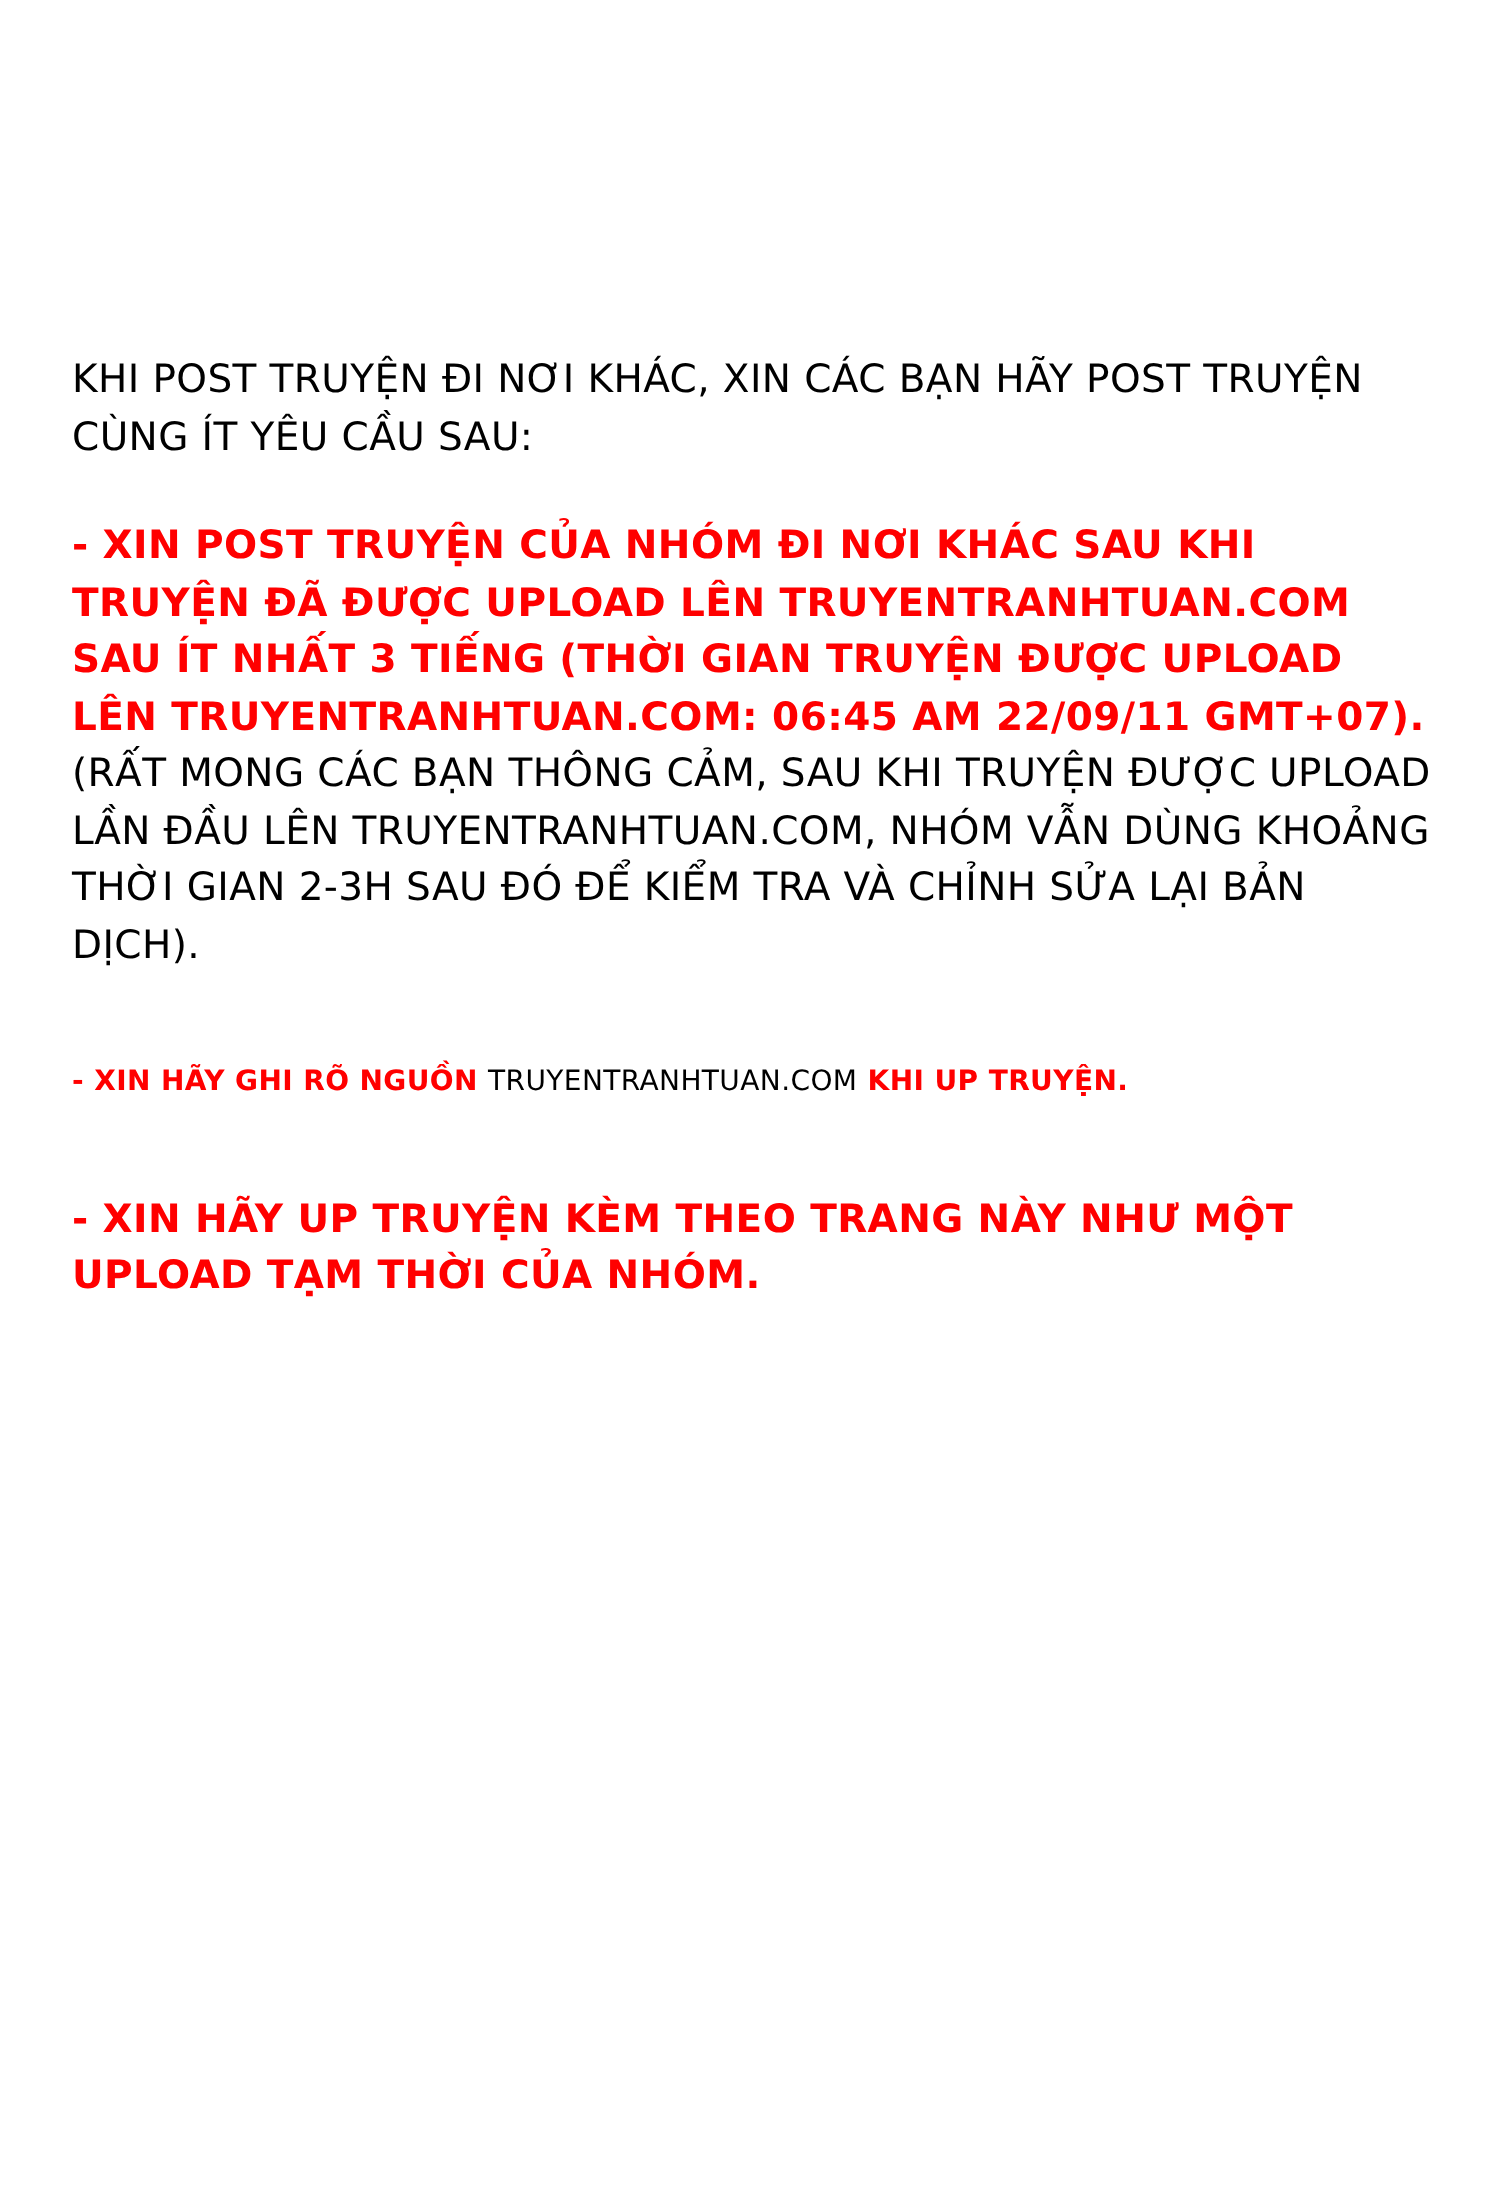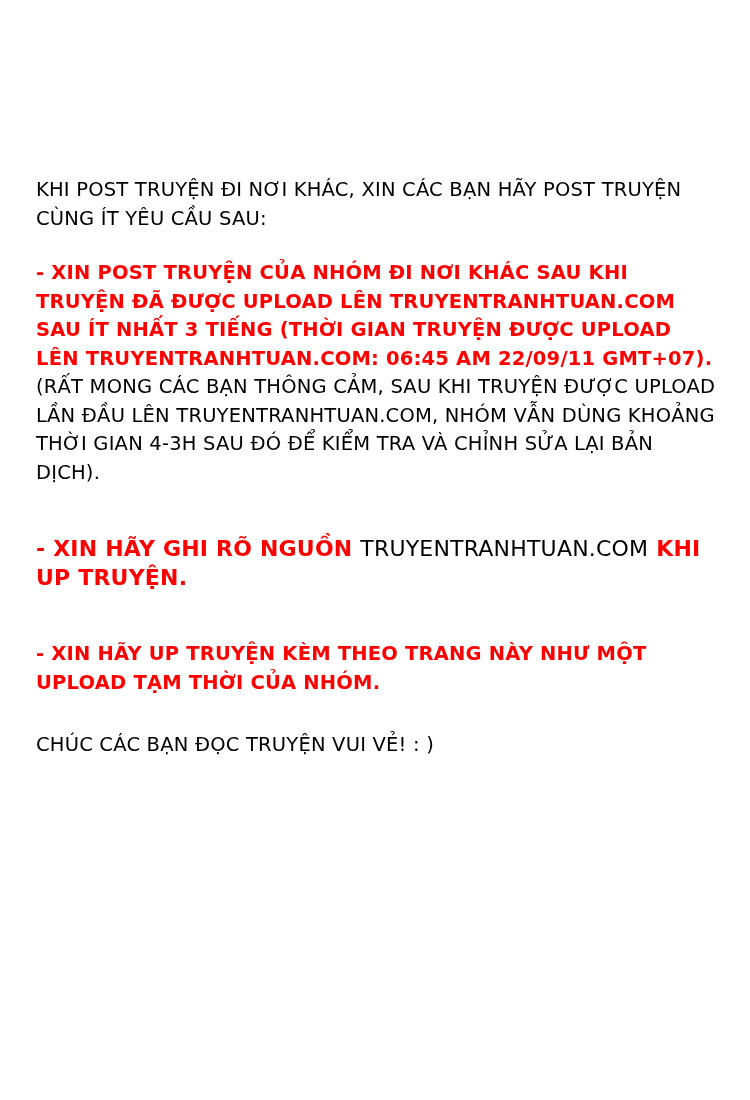--- a/index.html
+++ b/index.html
@@ -44,45 +44,44 @@
   .gap-lg { height: 34px; }
   .inline-black {
     color: #000000;
     font-weight: 400;
   }
   .inline-red {
     color: #ff0000;
     font-weight: 700;
   }
   .mixed {
-    font-size: 22px;
+    font-size: 14px;
     line-height: 28.5px;
     letter-spacing: 0.2px;
   }
 </style>
 </head>
 <body>
 
 <div class="page">
   <div class="content">
 
     <p class="para black">KHI POST TRUYỆN ĐI NƠI KHÁC, XIN CÁC BẠN HÃY POST TRUYỆN CÙNG ÍT YÊU CẦU SAU:</p>
 
     <div class="gap-md"></div>
 
     <p class="para red">- XIN POST TRUYỆN CỦA NHÓM ĐI NƠI KHÁC SAU KHI TRUYỆN ĐÃ ĐƯỢC UPLOAD LÊN TRUYENTRANHTUAN.COM SAU ÍT NHẤT 3 TIẾNG (THỜI GIAN TRUYỆN ĐƯỢC UPLOAD LÊN TRUYENTRANHTUAN.COM: 06:45 AM 22/09/11 GMT+07).</p>
 
-    <p class="para black">(RẤT MONG CÁC BẠN THÔNG CẢM, SAU KHI TRUYỆN ĐƯỢC UPLOAD LẦN ĐẦU LÊN TRUYENTRANHTUAN.COM, NHÓM VẪN DÙNG KHOẢNG THỜI GIAN 4-3H SAU ĐÓ ĐỂ KIỂM TRA VÀ CHỈNH SỬA LẠI BẢN DỊCH).</p>
+    <p class="para black">(RẤT MONG CÁC BẠN THÔNG CẢM, SAU KHI TRUYỆN ĐƯỢC UPLOAD LẦN ĐẦU LÊN TRUYENTRANHTUAN.COM, NHÓM VẪN DÙNG KHOẢNG THỜI GIAN 2-3H SAU ĐÓ ĐỂ KIỂM TRA VÀ CHỈNH SỬA LẠI BẢN DỊCH).</p>
 
     <div class="gap-md"></div>
 
     <p class="mixed"><span class="inline-red">- XIN HÃY GHI RÕ NGUỒN </span><span class="inline-black">TRUYENTRANHTUAN.COM</span><span class="inline-red"> KHI UP TRUYỆN.</span></p>
 
     <div class="gap-md"></div>
 
     <p class="para red">- XIN HÃY UP TRUYỆN KÈM THEO TRANG NÀY NHƯ MỘT UPLOAD TẠM THỜI CỦA NHÓM.</p>
 
     <div class="gap-lg"></div>
 
-    <p class="para black">CHÚC CÁC BẠN ĐỌC TRUYỆN VUI VẺ! : )</p>
 
   </div>
 </div>
 
 </body></html>

